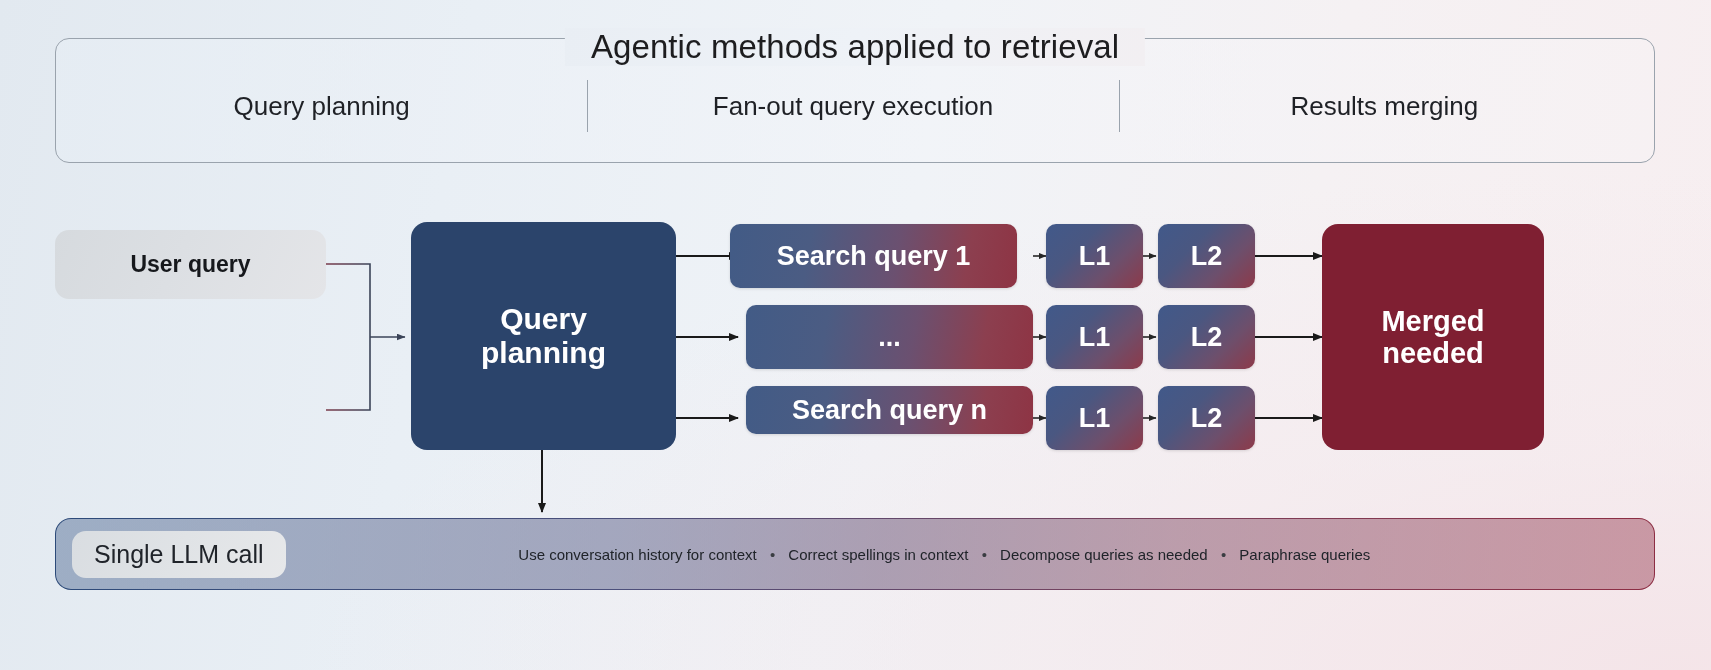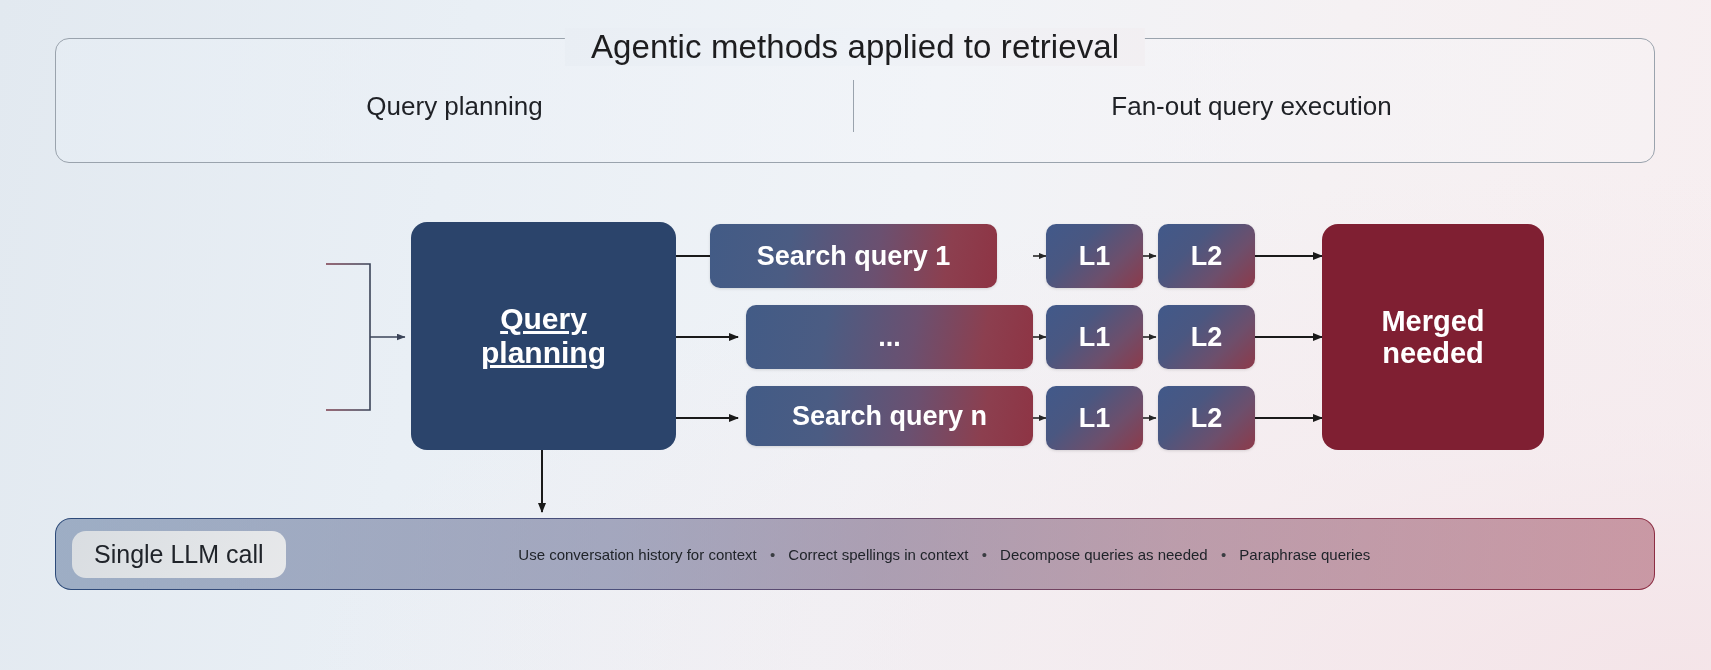--- a/index.html
+++ b/index.html
@@ -163,20 +163,21 @@
 </head>
 <body>
 
 <div id="canvas">
 
   <div class="panel">
     <div class="panel-title">Agentic methods applied to retrieval</div>
     <div class="panel-cols">
       <div class="panel-col">Query planning</div>
       <div class="panel-col">Fan-out query execution</div>
+      <div class="panel-col">Results merging</div>
     </div>
   </div>
 
   <svg id="wires" viewBox="0 0 1711 670">
     <defs>
       <marker id="arrowBig" markerWidth="10" markerHeight="8" refX="9" refY="4" orient="auto" markerUnits="userSpaceOnUse">
         <path d="M0,0 L10,4 L0,8 Z" fill="#1a1a1a"></path>
       </marker>
       <marker id="arrowSmall" markerWidth="8" markerHeight="6.5" refX="7.5" refY="3.25" orient="auto" markerUnits="userSpaceOnUse">
         <path d="M0,0 L8,3.25 L0,6.5 Z" fill="#262626"></path>
@@ -216,47 +217,50 @@
 
     <g fill="none" stroke="#1a1a1a" stroke-width="2">
       <path d="M1255,256 L1322,256" marker-end="url(#arrowBig)"></path>
       <path d="M1255,337 L1322,337" marker-end="url(#arrowBig)"></path>
       <path d="M1255,418 L1322,418" marker-end="url(#arrowBig)"></path>
     </g>
 
     <path d="M542,450 L542,512" fill="none" stroke="#1a1a1a" stroke-width="2" marker-end="url(#arrowBig)"></path>
   </svg>
 
-
-  <div class="box navy-box" style="left:411px; top:222px; width:265px; height:228px; flex-direction:column;text-decoration:underline;">
+  <div class="box gray-box" style="left:55px; top:230px; width:271px; height:69px;">
+    <span>User query</span>
+  </div>
+
+  <div class="box navy-box" style="left:411px; top:222px; width:265px; height:228px; flex-direction:column;">
     <span>Query</span>
     <span>planning</span>
   </div>
 
-  <div class="box grad-box" style="left:710px; top:224px; width:287px; height:64px;">
+  <div class="box grad-box" style="left:730px; top:224px; width:287px; height:64px;">
     <span>Search query 1</span>
   </div>
   <div class="box grad-box-sm" style="left:1046px; top:224px; width:97px; height:64px;">
     <span>L1</span>
   </div>
   <div class="box grad-box-sm" style="left:1158px; top:224px; width:97px; height:64px;">
     <span>L2</span>
   </div>
 
   <div class="box grad-box" style="left:746px; top:305px; width:287px; height:64px;">
     <span>...</span>
   </div>
   <div class="box grad-box-sm" style="left:1046px; top:305px; width:97px; height:64px;">
     <span>L1</span>
   </div>
   <div class="box grad-box-sm" style="left:1158px; top:305px; width:97px; height:64px;">
     <span>L2</span>
   </div>
 
-  <div class="box grad-box" style="left:746px; top:386px; width:287px; height:60px;">
+  <div class="box grad-box" style="left:746px; top:386px; width:287px; height:48px;">
     <span>Search query n</span>
   </div>
   <div class="box grad-box-sm" style="left:1046px; top:386px; width:97px; height:64px;">
     <span>L1</span>
   </div>
   <div class="box grad-box-sm" style="left:1158px; top:386px; width:97px; height:64px;">
     <span>L2</span>
   </div>
 
   <div class="box maroon-box" style="left:1322px; top:224px; width:222px; height:226px; flex-direction:column;">

